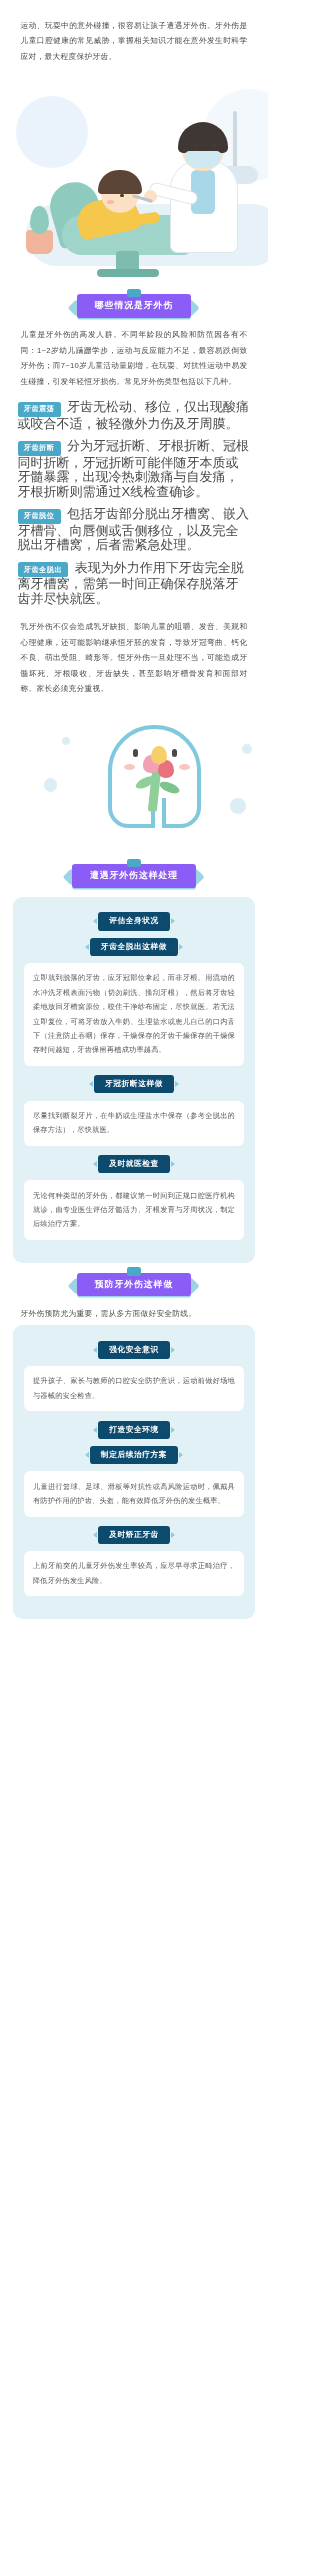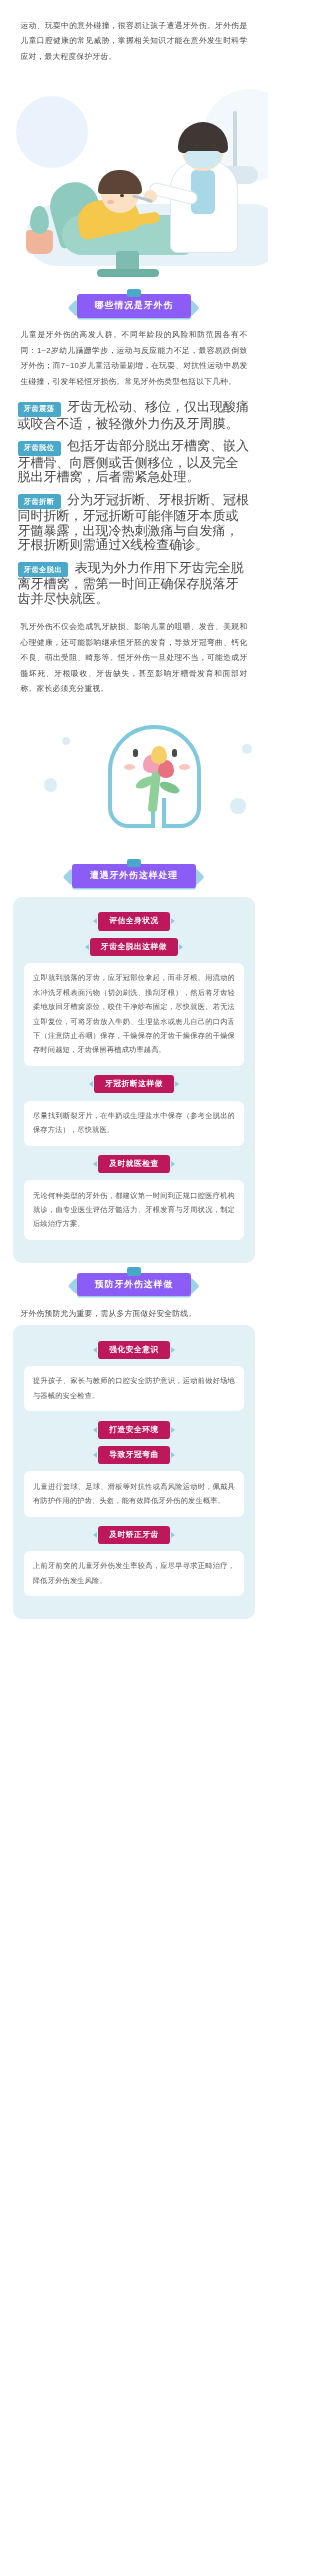--- a/index.html
+++ b/index.html
@@ -309,21 +309,21 @@
     color:#4a4a4a;
     text-align:justify;
     margin-bottom:4.1px;
     letter-spacing:0.3px;
   }
 
   .item-title {
     display:flex; justify-content:center; margin:0 0 7.2px 0;
   }
   .item-title .pill {
-    background:#be185d;
+    background:#0c4a6e;
     color:#ffffff;
     font-size:7.7px;
     font-weight:bold;
     letter-spacing:0.6px;
     padding:4.1px 11.3px;
     border-radius:3.1px;
     position:relative;
   }
   .item-title .pill:before, .item-title .pill:after {
     content:"";
@@ -384,26 +384,26 @@
   <div class="body-text">
     <p>儿童是牙外伤的高发人群。不同年龄段的风险和防范因各有不同：1~2岁幼儿蹒跚学步，运动与反应能力不足，最容易跌倒致牙外伤；而7~10岁儿童活动量剧增，在玩耍、对抗性运动中易发生碰撞，引发年轻恒牙损伤。常见牙外伤类型包括以下几种。</p>
   </div>
 
   <div class="types">
     <div class="type-row">
       <span class="type-tag">牙齿震荡</span>
       <span class="type-desc">牙齿无松动、移位，仅出现酸痛或咬合不适，被轻微外力伤及牙周膜。</span>
     </div>
     <div class="type-row">
+      <span class="type-tag">牙齿折断</span>
+      <span class="type-desc">分为牙冠折断、牙根折断、冠根同时折断，牙冠折断可能伴随牙本质或牙髓暴露，出现冷热刺激痛与自发痛，牙根折断则需通过X线检查确诊。</span>
+    </div>
+    <div class="type-row">
       <span class="type-tag">牙齿脱位</span>
       <span class="type-desc">包括牙齿部分脱出牙槽窝、嵌入牙槽骨、向唇侧或舌侧移位，以及完全脱出牙槽窝，后者需紧急处理。</span>
-    </div>
-    <div class="type-row">
-      <span class="type-tag">牙齿折断</span>
-      <span class="type-desc">分为牙冠折断、牙根折断、冠根同时折断，牙冠折断可能伴随牙本质或牙髓暴露，出现冷热刺激痛与自发痛，牙根折断则需通过X线检查确诊。</span>
     </div>
     <div class="type-row">
       <span class="type-tag">牙齿全脱出</span>
       <span class="type-desc">表现为外力作用下牙齿完全脱离牙槽窝，需第一时间正确保存脱落牙齿并尽快就医。</span>
     </div>
   </div>
 
   <div class="body-text">
     <p>乳牙外伤不仅会造成乳牙缺损、影响儿童的咀嚼、发音、美观和心理健康，还可能影响继承恒牙胚的发育，导致牙冠弯曲、钙化不良、萌出受阻、畸形等。恒牙外伤一旦处理不当，可能造成牙髓坏死、牙根吸收、牙齿缺失，甚至影响牙槽骨发育和面部对称。家长必须充分重视。</p>
   </div>
@@ -476,21 +476,21 @@
     </div>
     <div class="white-box">
       <p>提升孩子、家长与教师的口腔安全防护意识，运动前做好场地与器械的安全检查。</p>
     </div>
 
     <div class="item-title">
       <span class="pill">打造安全环境</span>
     </div>
 
     <div class="item-title">
-      <span class="pill">导致牙冠弯曲</span>
+      <span class="pill">制定后续治疗方案</span>
     </div>
     <div class="white-box">
       <p>儿童进行篮球、足球、滑板等对抗性或高风险运动时，佩戴具有防护作用的护齿、头盔，能有效降低牙外伤的发生概率。</p>
     </div>
 
     <div class="item-title">
       <span class="pill">及时矫正牙齿</span>
     </div>
     <div class="white-box">
       <p>上前牙前突的儿童牙外伤发生率较高，应尽早寻求正畸治疗，降低牙外伤发生风险。</p>

